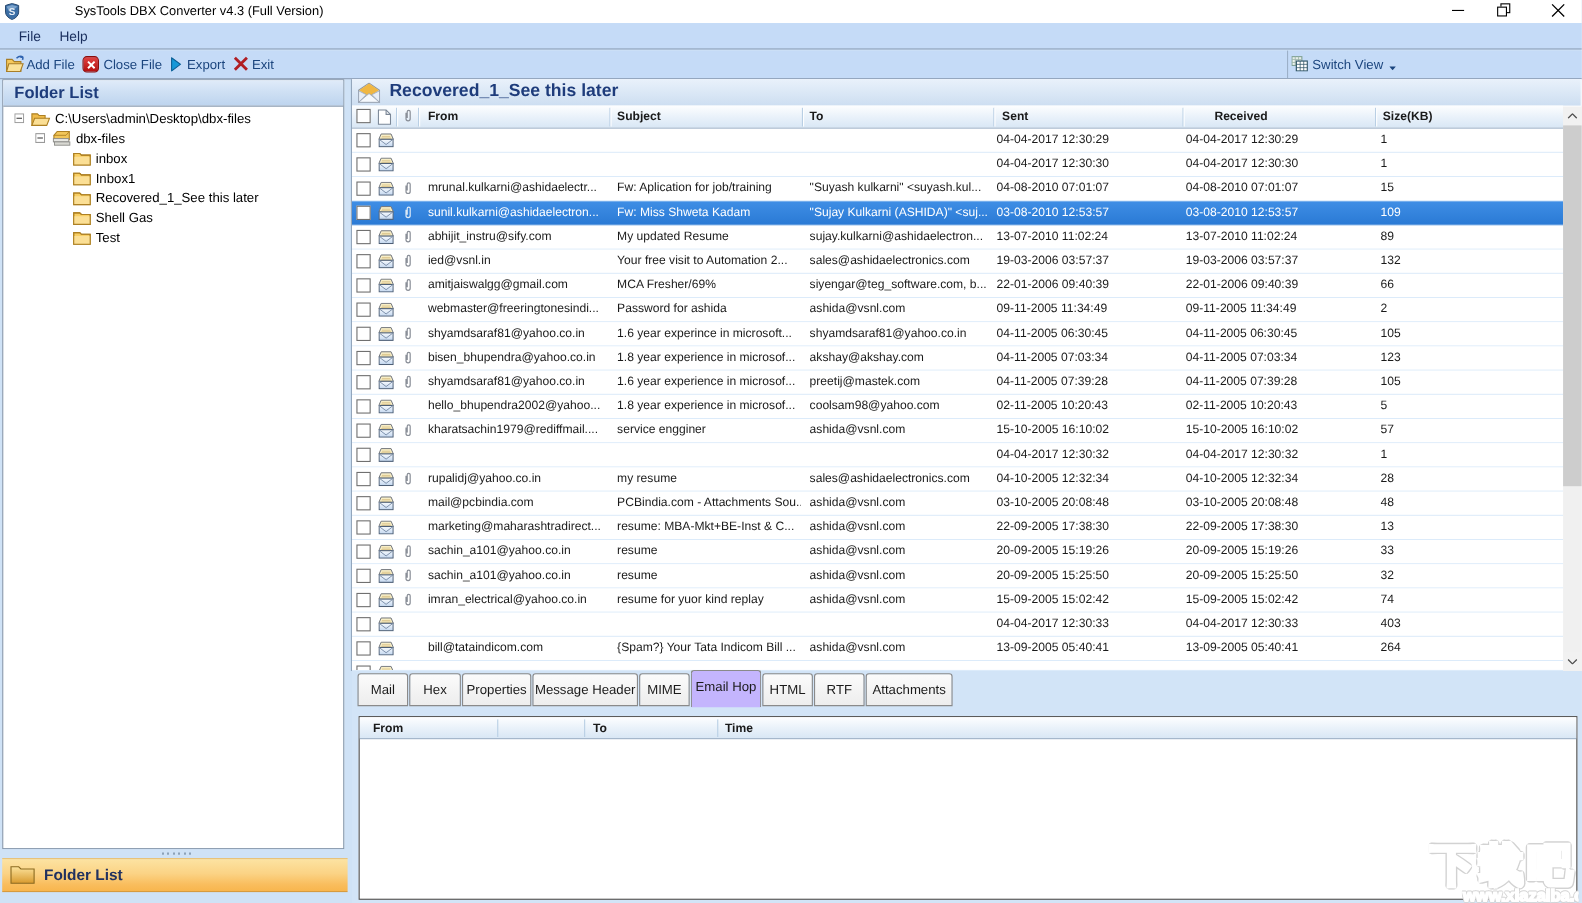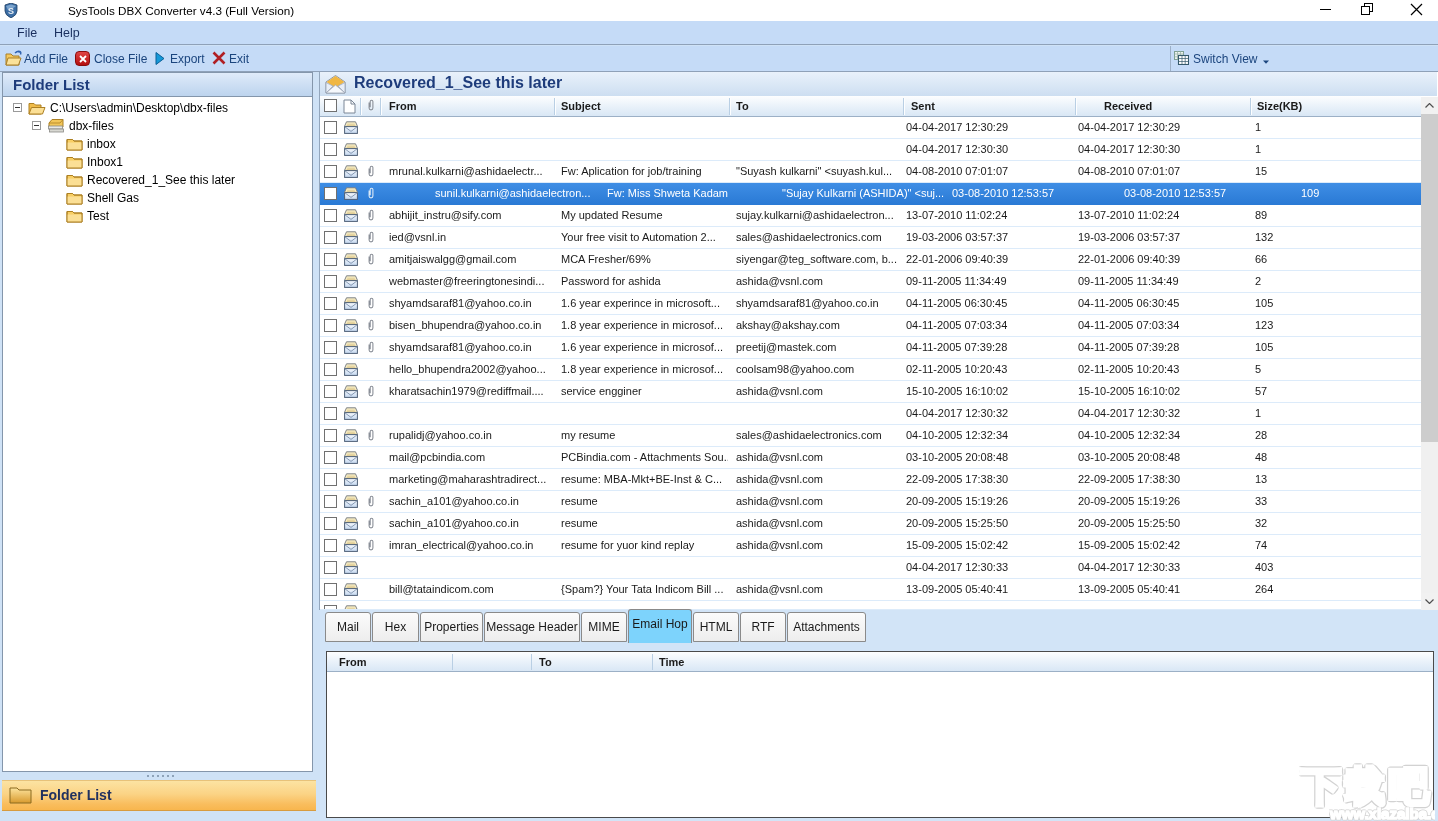--- a/index.html
+++ b/index.html
@@ -35,32 +35,32 @@
 #rp-title { left:0; top:0; width:1117px; height:24px; background:linear-gradient(180deg,#e9f1fb 0%,#dbe8f6 50%,#cddef1 100%); }
 #rp-title span { position:absolute; left:34px; top:2px; font-size:16px; font-weight:bold; color:#1e3c7b; }
 #rp-thead { left:0; top:24px; width:1101px; height:21px; background:linear-gradient(180deg,#fdfeff 0%,#eaf2fa 50%,#d9e7f5 100%); border-bottom:1px solid #9cb0c6; }
 .hsep { position:absolute; top:2px; width:1px; height:17px; background:#b9cfe4; }
 .hsep:after { content:""; position:absolute; left:1px; top:0; width:1px; height:17px; background:#fdfeff; }
 .hlabel { position:absolute; top:4px; font-size:11px; font-weight:bold; color:#1a1a1a; }
 #rp-rows { left:0; top:45px; width:1101px; height:493px; overflow:hidden; }
 .row { position:absolute; left:0; width:1101px; height:22px; background:#fff; border-bottom:1px solid #dcebfa; }
 .row.sel { background:linear-gradient(180deg,#3f8ee5 0%,#2a7ad5 100%); border-bottom:1px solid #2a7ad5; }
 .cell { position:absolute; top:0; height:21px; line-height:21px; font-size:11px; color:#1a1a1a; white-space:nowrap; overflow:hidden; }
-.sel .cell { color:#ffffff;margin-left:46px; }
+.sel .cell { color:#ffffff; }
 .cb { position:absolute; left:4px; top:4px; width:13px; height:13px; background:#fff; border:1px solid #707070; }
 
 
 #vscroll { left:1421px; top:97px; width:17px; height:513px; background:#f0f0f0; }
 .sbtn { position:absolute; left:0; width:17px; height:17px; background:#f1f1f1; text-align:center; line-height:0; }
 #vthumb { position:absolute; left:0; top:17px; width:17px; height:328px; background:#cdcdcd; }
 
 
 #bottompanel { left:320px; top:610px; width:1118px; height:211px; background:#d2e4f7; }
 .tab { position:absolute; top:2px; height:30px; background:linear-gradient(180deg,#fbfbfb 0%,#ededed 100%); border:1px solid #8a8a8a; border-radius:3px 3px 0 0; font-size:12px; color:#1a1a1a; text-align:center; line-height:28px; }
-.tab.on { top:-1px; height:34px; background:#7dd3fc; z-index:3; border-bottom:none; }
+.tab.on { top:-1px; height:34px; background:#c4b5fd; z-index:3; border-bottom:none; }
 
 #btable { position:absolute; left:6px; top:41px; width:1108px; height:167px; background:#ffffff; border:1px solid #4a4a4a; }
 #bt-head { position:absolute; left:0; top:0; width:1106px; height:20px; background:linear-gradient(180deg,#fdfeff 0%,#eaf2fa 50%,#d9e7f5 100%); border-bottom:1px solid #9cb0c6; }
 .bsep { position:absolute; top:2px; width:1px; height:16px; background:#b9cfe4; }
 .blabel { position:absolute; top:4px; font-size:11px; font-weight:bold; color:#1a1a1a; }
 
 
 </style>
 </head>
 <body>

